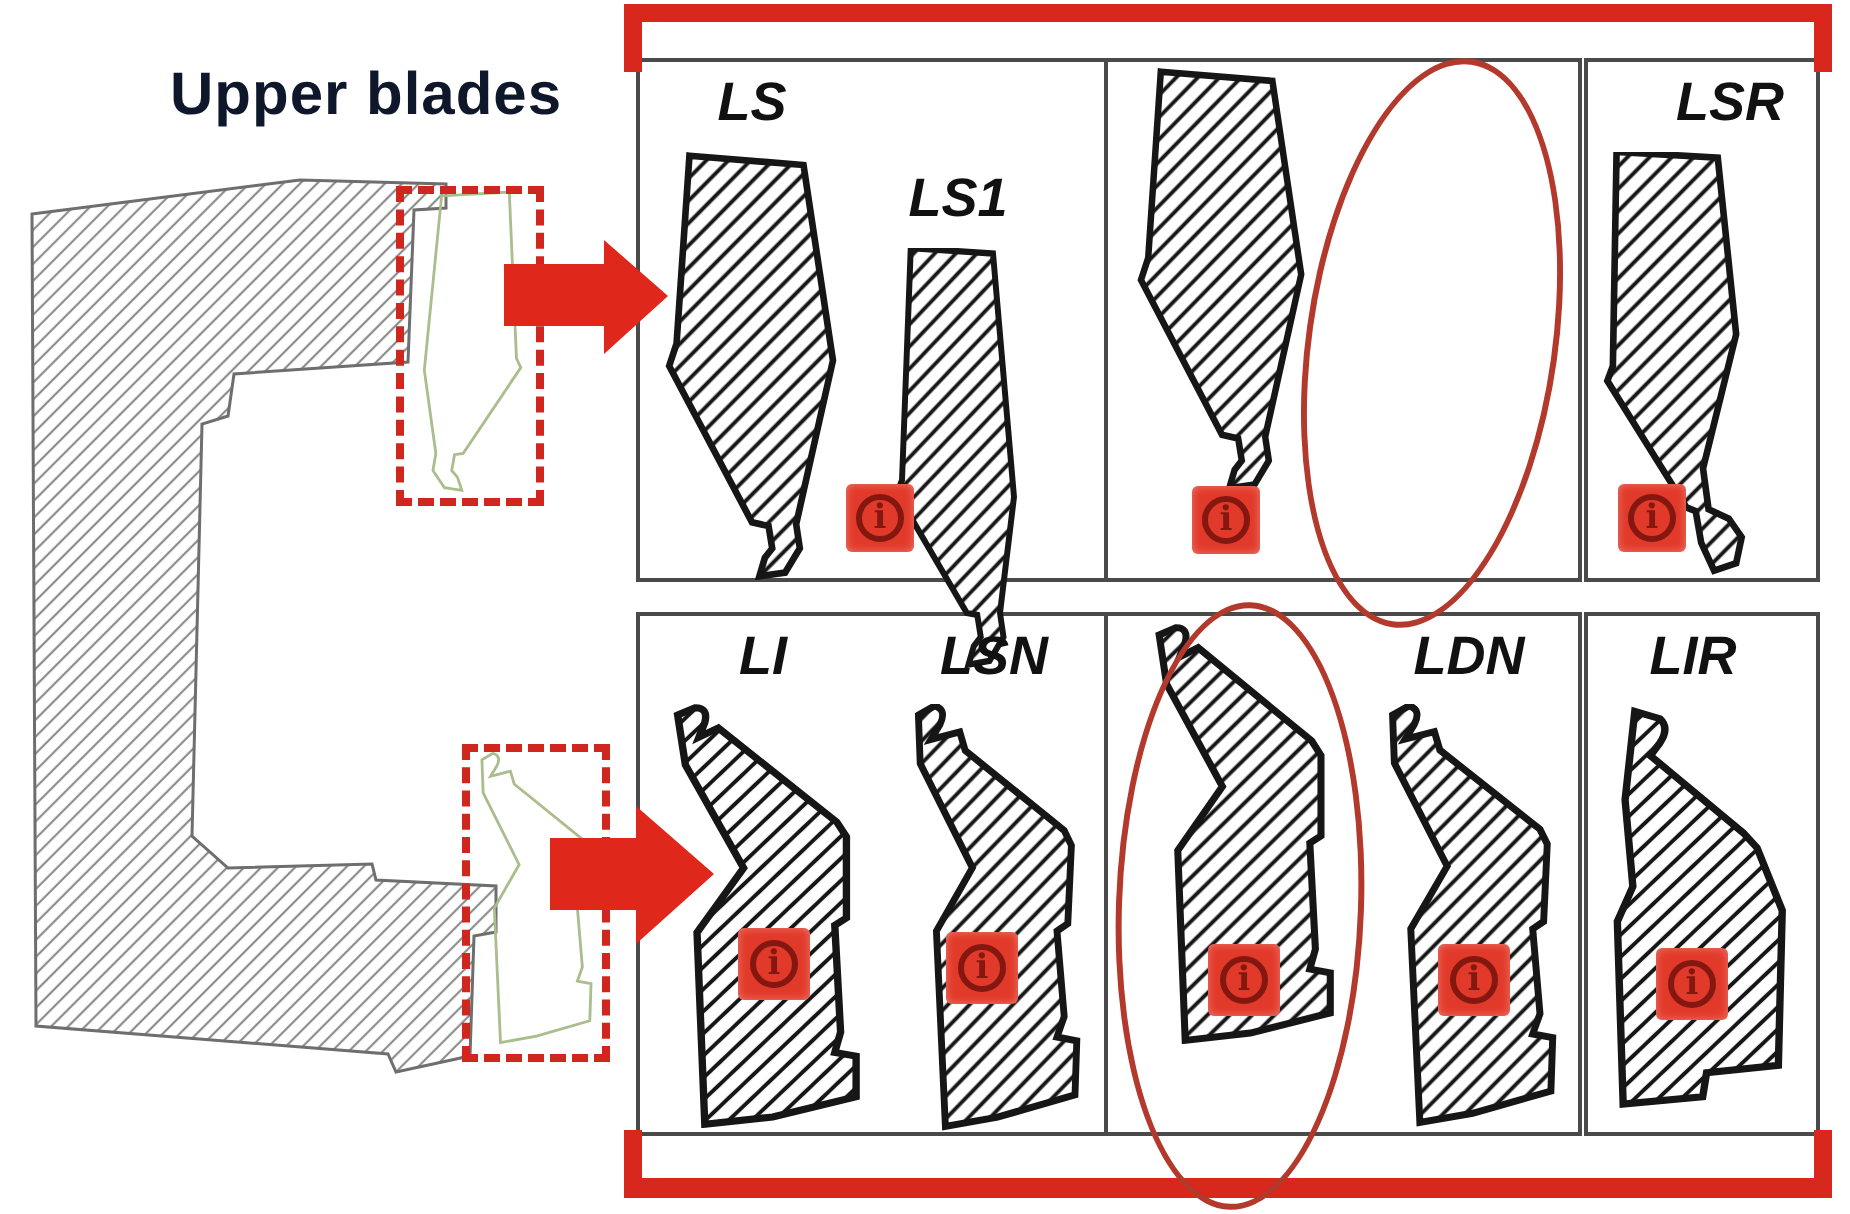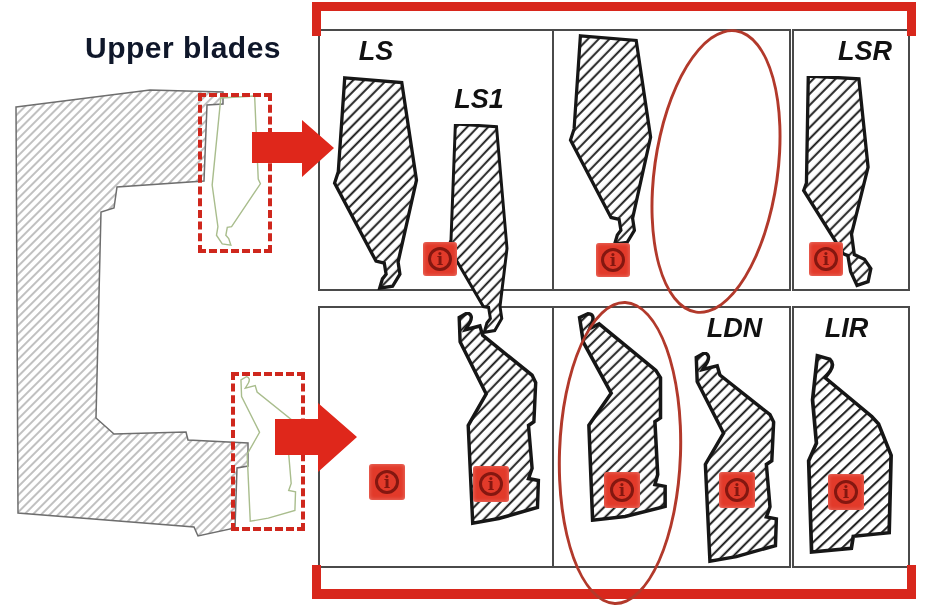--- a/index.html
+++ b/index.html
@@ -135,21 +135,28 @@
       <path d="M16,2 L78,7 L94,112 L74,200 L76,213 L68,226 L54,228 L57,218 L61,213 L59,201 L50,199 L5,115 L9,103 Z" fill="url(#hatchB)" stroke="#161616" stroke-width="3.6"></path>
     </svg>
   </div>
   <div class="blade" id="b-lsr">
     <span class="lbl">LSR</span>
     <svg width="92" height="214" viewBox="0 0 100 230" preserveAspectRatio="none">
       <path d="M9,0 L64,3 L74,98 L56,170 L59,192 L70,197 L77,207 L74,221 L62,225 L55,210 L52,193 L47,191 L4,123 L7,115 Z" fill="url(#hatchB)" stroke="#161616" stroke-width="3.6"></path>
     </svg>
   </div>
 
+  <div class="blade" id="b-li">
+    <span class="lbl lbl2">LI</span>
+    <svg width="97" height="212" viewBox="0 0 100 230" preserveAspectRatio="none">
+      <path d="M6,6 L15,2 Q22,2 20,10 L17,18 L27,13 L88,64 L93,72 L93,116 L87,120 L90,178 L87,189 L98,191 L98,213 L55,224 L20,228 L16,124 L40,89 L10,33 Z" fill="url(#hatchB)" stroke="#161616" stroke-width="3.8"></path>
+    </svg>
+  </div>
   <div class="blade" id="b-lsn">
+    <span class="lbl lbl2">LSN</span>
     <svg width="90" height="214" viewBox="0 0 100 230" preserveAspectRatio="none">
       <path d="M8,6 L17,1 Q24,3 20,11 L15,19 L31,15 L34,25 L89,68 L93,76 L91,118 L85,122 L89,168 L85,179 L96,181 L95,210 L52,222 L23,227 L18,122 L38,88 L9,32 Z" fill="url(#hatchB)" stroke="#161616" stroke-width="3.8"></path>
     </svg>
   </div>
   <div class="blade" id="b-lia">
     <svg width="93" height="210" viewBox="0 0 100 230" preserveAspectRatio="none">
       <path d="M6,6 L15,2 Q22,2 20,10 L17,18 L27,13 L88,64 L93,72 L93,116 L87,120 L90,178 L87,189 L98,191 L98,213 L55,224 L20,228 L16,124 L40,89 L10,33 Z" fill="url(#hatchB)" stroke="#161616" stroke-width="3.8"></path>
     </svg>
   </div>
   <div class="blade" id="b-lir">

